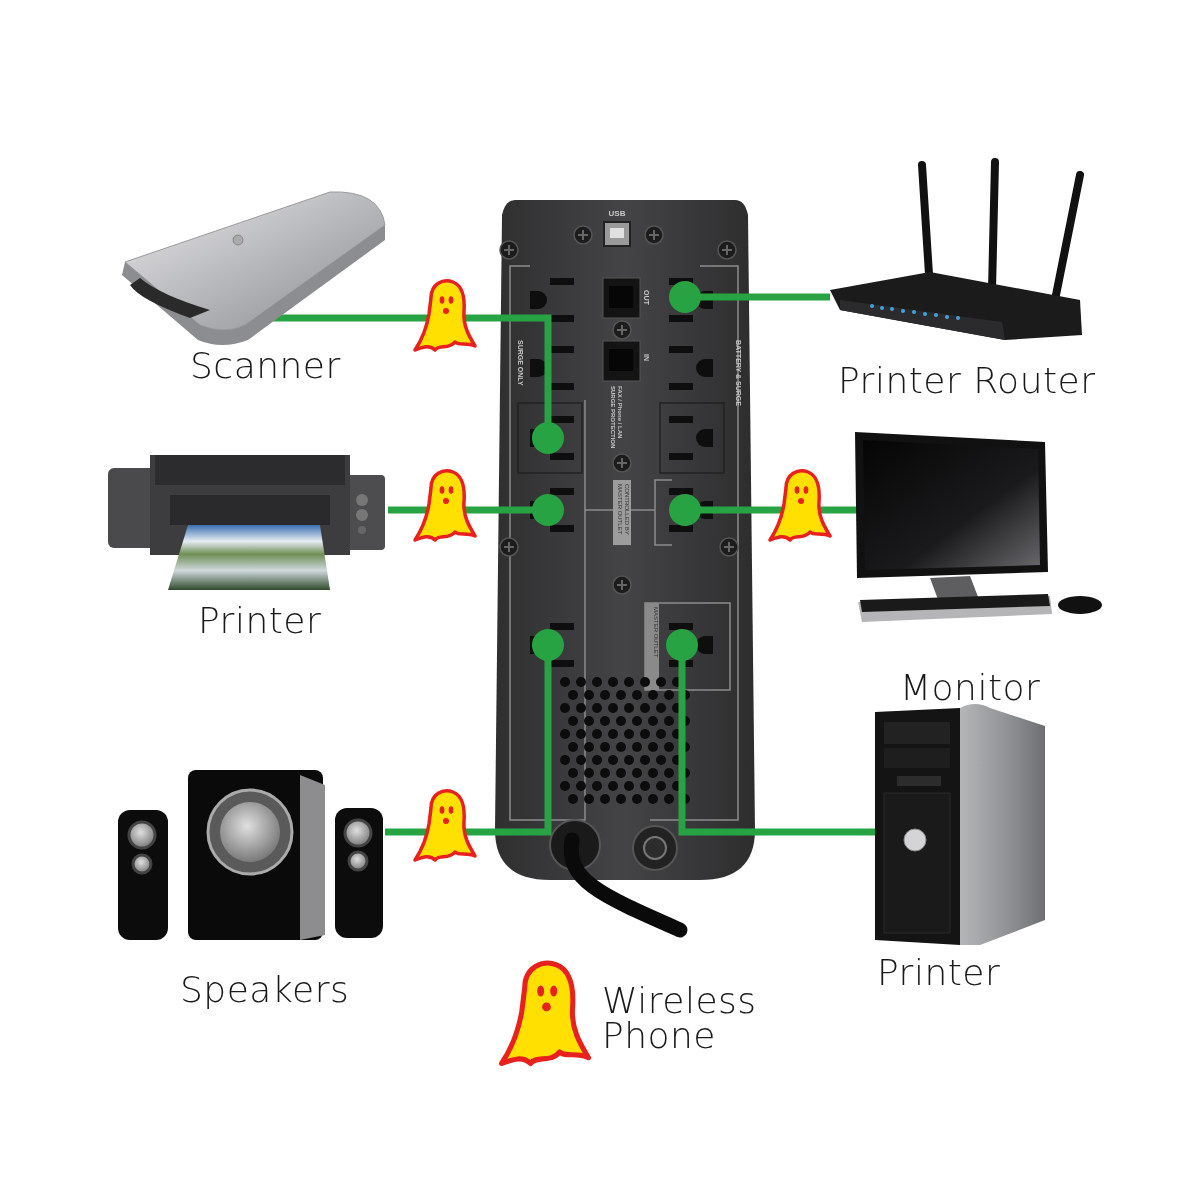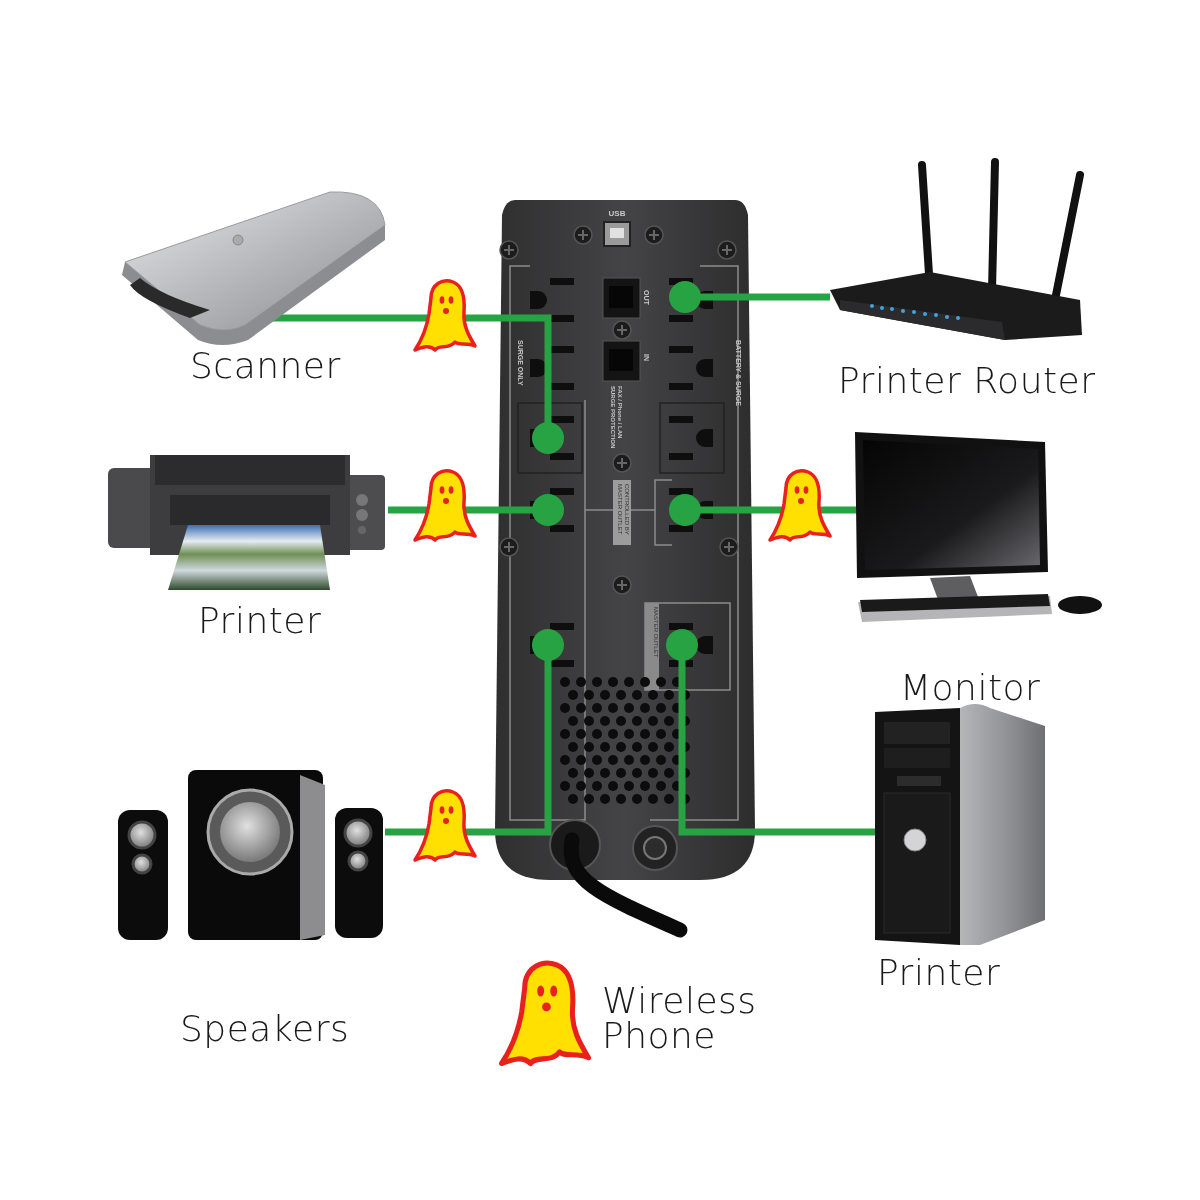--- a/index.html
+++ b/index.html
@@ -326,21 +326,21 @@
     <rect x="884" y="748" width="66" height="20" fill="#1e1e1f"></rect>
     <rect x="897" y="776" width="44" height="10" fill="#2c2c2d"></rect>
     <rect x="884" y="793" width="66" height="140" fill="#1a1a1a" stroke="#2b2b2b"></rect>
     <circle cx="915" cy="840" r="11" fill="#d4d4d6" stroke="#888"></circle>
   </g>
 </svg>
 
 
 <div class="label" style="left:190px; top:345px;">Scanner</div>
 <div class="label" style="left:198px; top:600px;">Printer</div>
-<div class="label" style="left:180px; top:1008px;text-align:center;">Speakers</div>
+<div class="label" style="left:180px; top:969px;text-align:center;">Speakers</div>
 <div class="label" style="left:838px; top:360px;">Printer Router</div>
 <div class="label" style="left:900px; top:667px;">Monitor</div>
 <div class="label" style="left:877px; top:952px;">Printer</div>
 
 <div>
   <div class="label" style="left:602px; top:980px;">Wireless</div>
   <div class="label" style="left:602px; top:1015px;">Phone</div>
 </div>
 </div>
 

